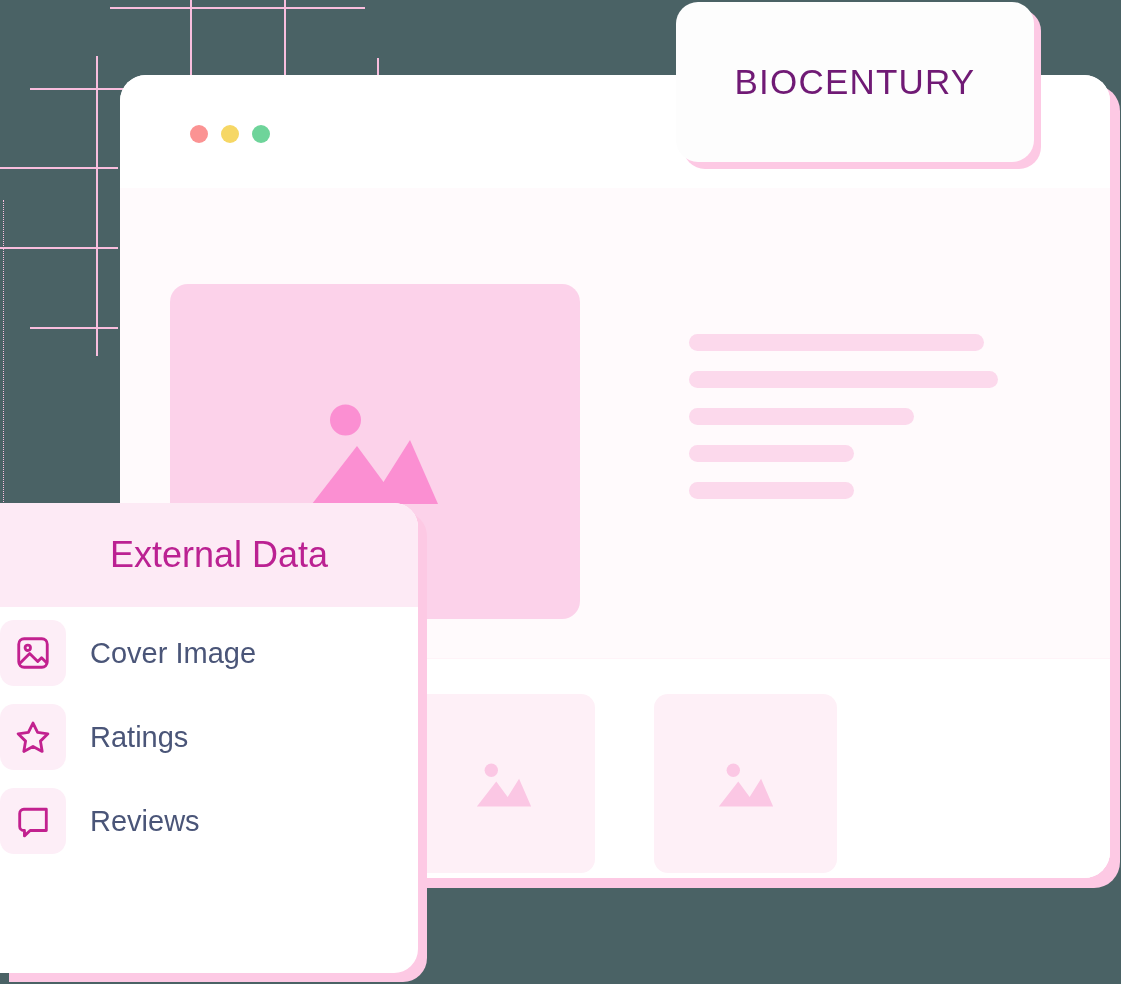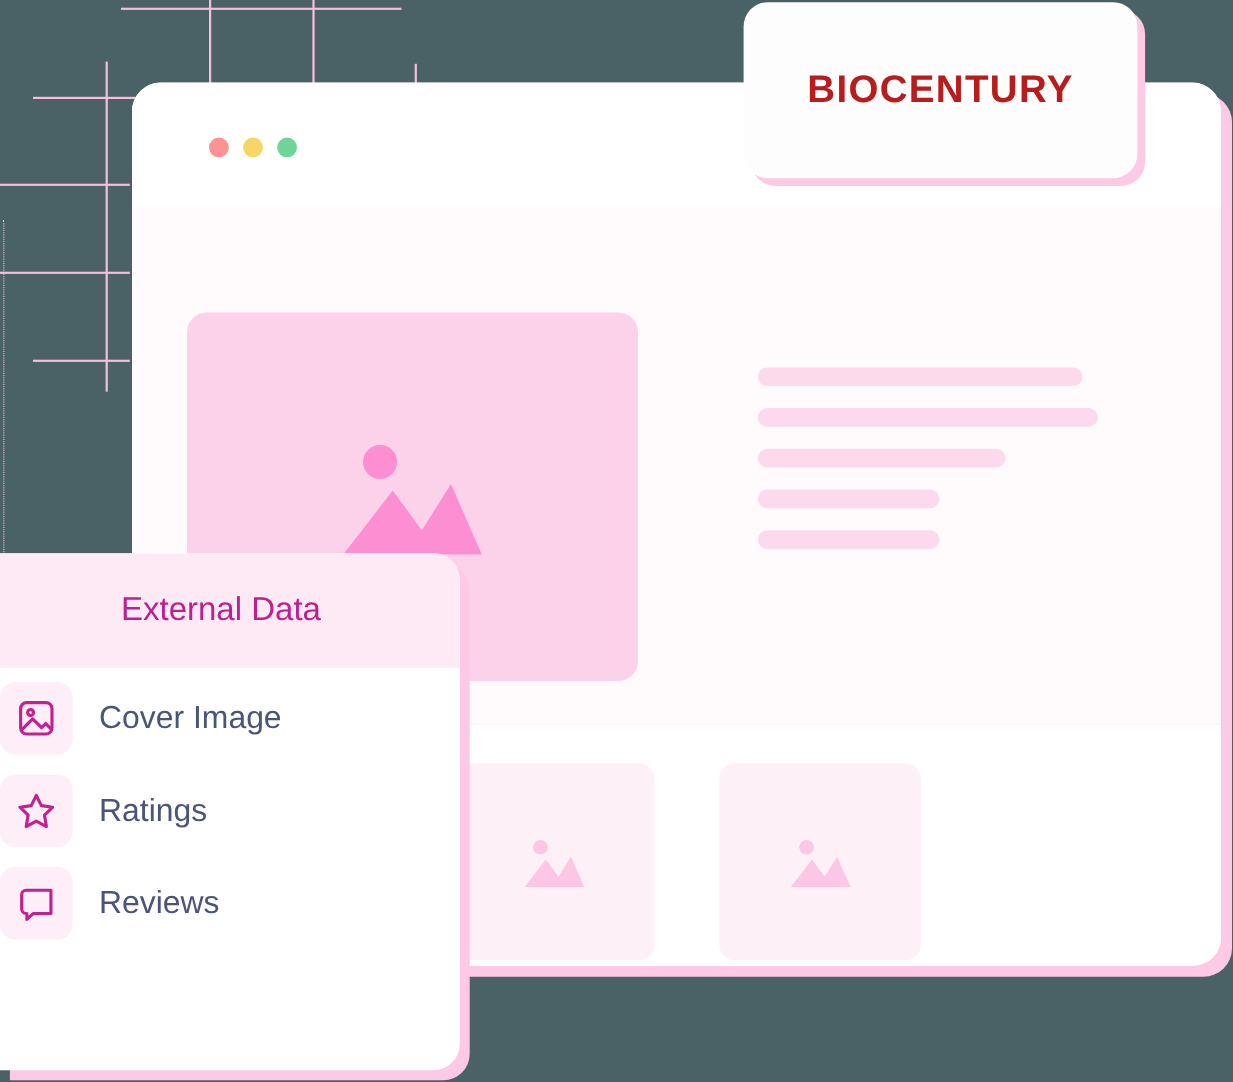--- a/index.html
+++ b/index.html
@@ -168,23 +168,23 @@
     height: 160px;
     background: #fdfdfd;
     border-radius: 22px;
     box-shadow: 7px 7px 0 0 #fdc9e4;
     display: flex;
     align-items: center;
     justify-content: center;
     z-index: 20;
   }
   #logo-text {
-    color: #b91c1c;
+    color: #701a75;
     font-size: 35px;
-    font-weight: bold;
+    font-weight: normal;
     letter-spacing: 1.2px;
     font-family: "Liberation Sans", sans-serif;
   }
 
   
   #external-data-panel {
     position: absolute;
     left: 0;
     top: 503px;
     width: 418px;
@@ -198,21 +198,21 @@
   #panel-header {
     height: 104px;
     background: #fdeaf5;
     display: flex;
     align-items: center;
     padding-left: 110px;
     box-sizing: border-box;
   }
   #panel-title {
     color: #bb2192;
-    font-size: 30px;
+    font-size: 36px;
     font-family: "Liberation Sans", sans-serif;
   }
   #panel-list {
     padding-top: 4px;
   }
   .panel-item {
     display: flex;
     align-items: center;
     height: 84px;
     cursor: pointer;

